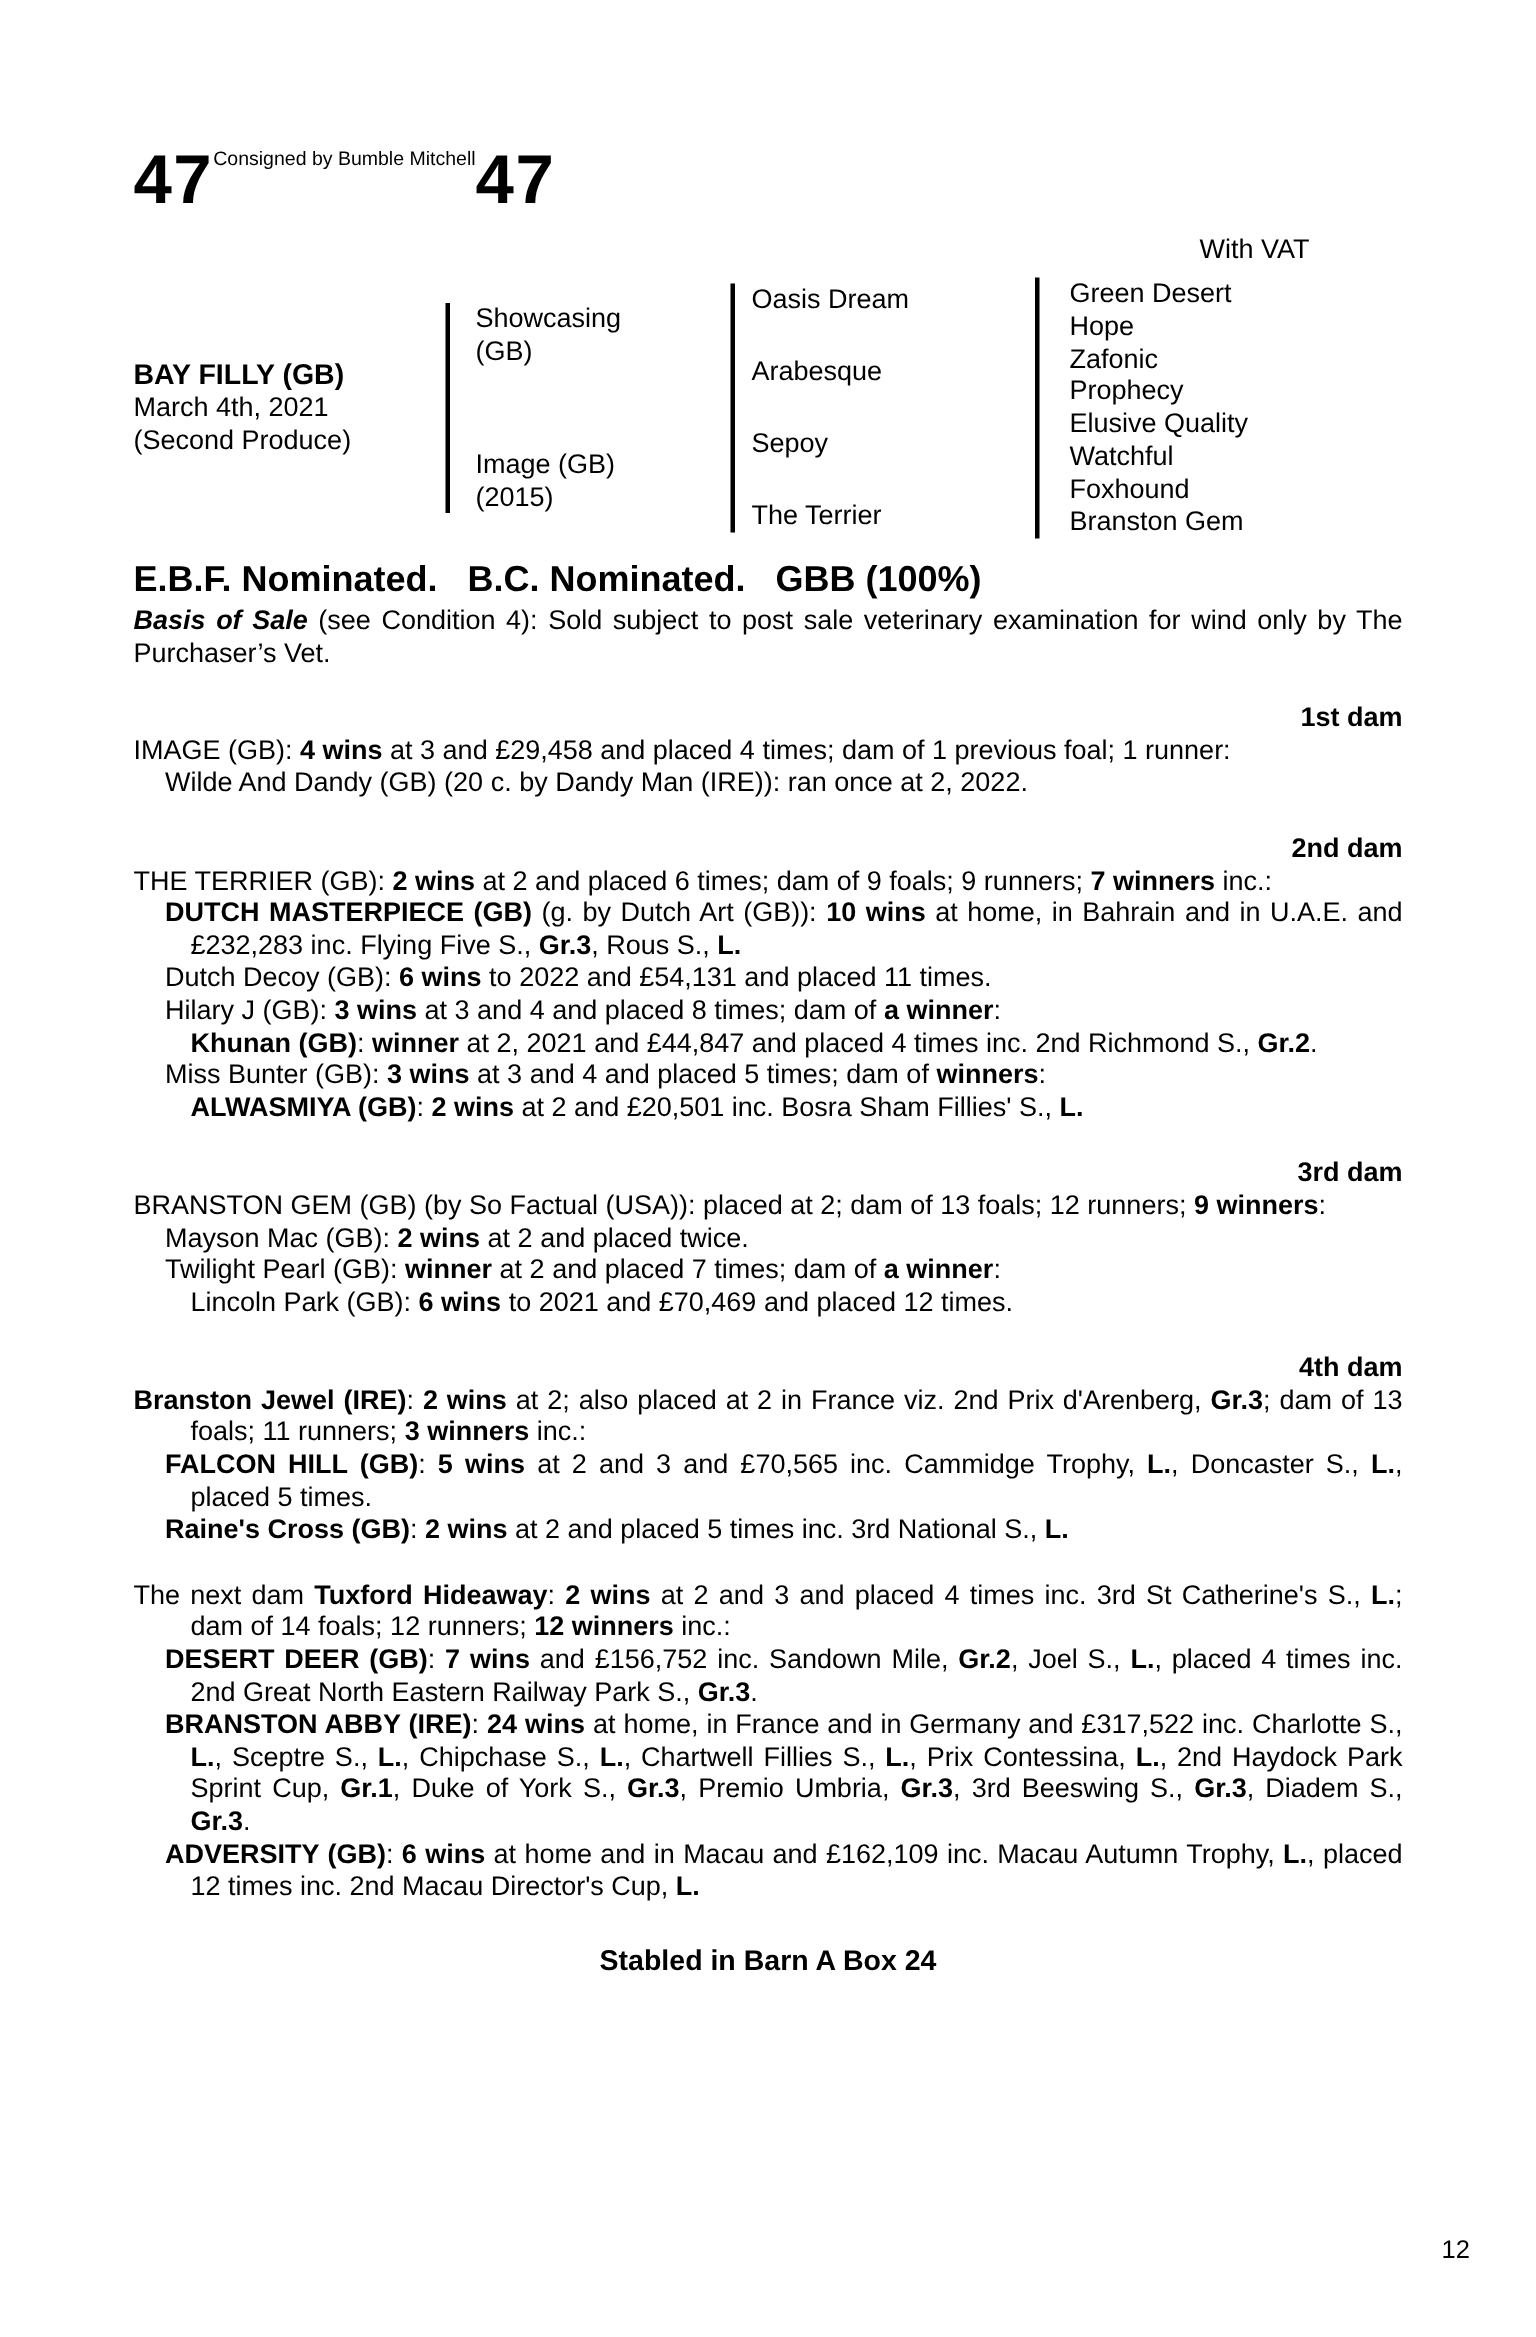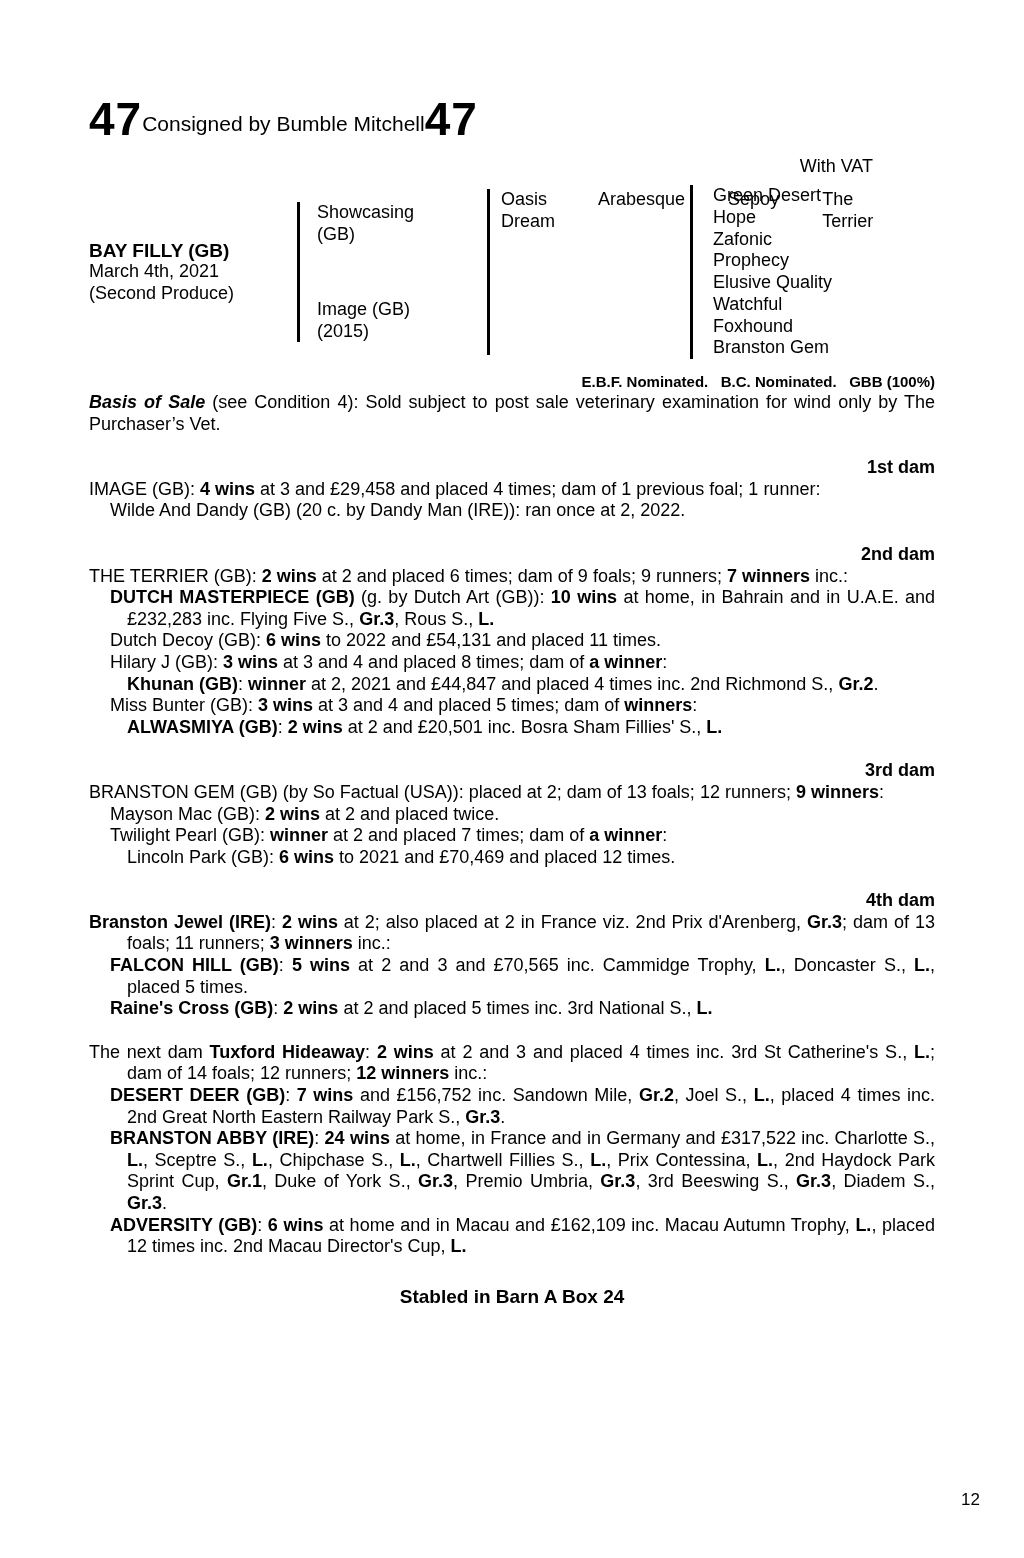--- a/index.html
+++ b/index.html
@@ -6,37 +6,37 @@
   body {
     width: 1024px; height: 1558px; overflow: hidden;
     font-family: "Liberation Sans", sans-serif;
     font-size: 18px; color: #000; position: relative;
   }
   .page { box-sizing: border-box; width: 1024px; height: 1558px; padding: 96px 89px 0 89px; position: relative; }
 
   
   .header { display: flex; justify-content: flex-start; align-items: flex-start; }
   .lot-number { font-size: 46px; font-weight: bold; line-height: 1; letter-spacing: 1px; }
-  .consignor { font-size: 21px; margin-top: 16px; }
+  .consignor { font-size: 13px; margin-top: 2px; }
   .with-vat { text-align: right; margin-top: 14px; margin-right: 62px; font-size: 18px; }
 
   
   .ped-row { display: flex; align-items: center; margin-top: 8px; }
   .ped-col { box-sizing: border-box; line-height: 21.5px; }
   .ped-col1 { width: 208px; }
   .ped-name { font-weight: bold; font-size: 19px; }
   .ped-col2 { width: 190px; height: 140px; border-left: 3px solid #000; padding-left: 17px;
               display: flex; flex-direction: column; justify-content: space-between; gap: 25px; }
   .ped-col3 { width: 203px; height: 166px; border-left: 3px solid #000; padding-left: 11px;
-              display: flex; flex-direction: row; justify-content: space-between; gap: 43px; }
+              display: flex; flex-direction: column; justify-content: space-between; }
   .ped-col4 { width: 245px; height: 174px; border-left: 3px solid #000; padding-left: 20px;
               display: flex; flex-direction: column; justify-content: space-between; }
 
   
-  .nominated { text-align: right; font-weight: bold; font-size: 15px; margin-top: 14px; white-space: pre-wrap; }
+  .nominated { text-align: left; font-weight: bold; font-size: 24px; margin-top: 14px; white-space: pre-wrap; }
 
   
   .para { margin: 0; text-align: justify; line-height: 21.6px; }
   .indent-flush { padding-left: 0; text-indent: 0; }
   .indent-d0 { padding-left: 38px; text-indent: -38px; }
   .indent-d1 { padding-left: 38px; text-indent: -17px; }
   .indent-d2 { padding-left: 57px; text-indent: -19px; }
   .seg-b { font-weight: bold; }
   .seg-bi { font-weight: bold; font-style: italic; }
 

